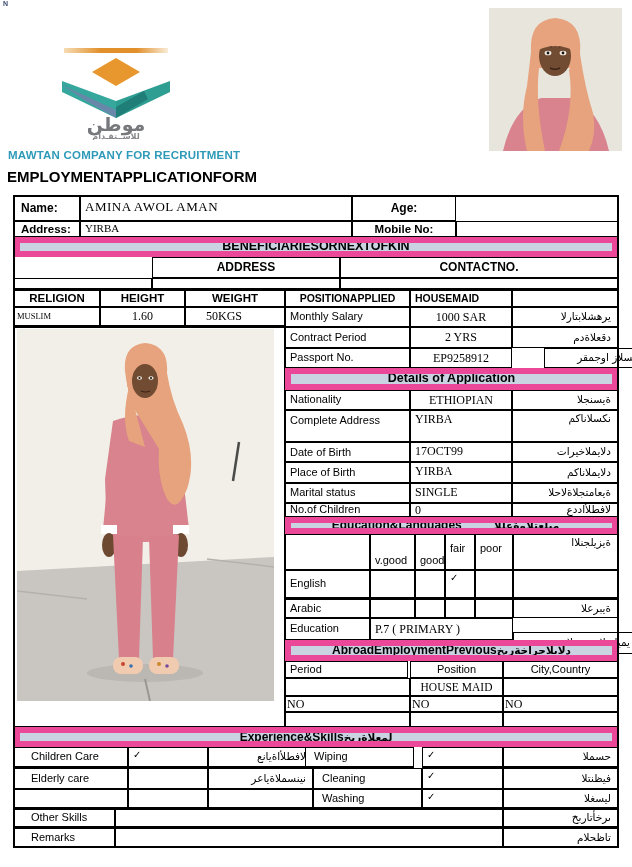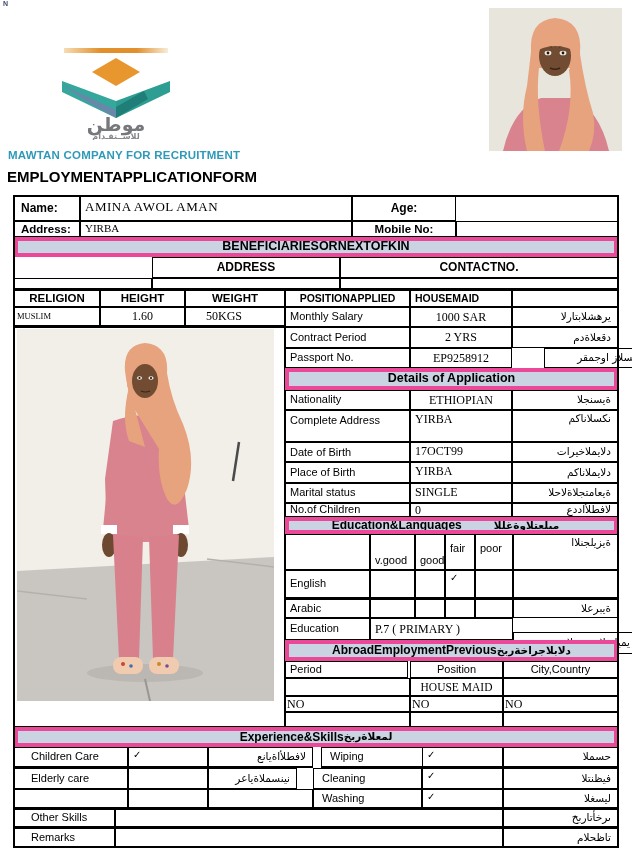--- a/index.html
+++ b/index.html
@@ -3,21 +3,21 @@
 <meta charset="utf-8">
 <style>
   html,body{margin:0;padding:0;background:#fff;}
   .sheet{position:relative;width:632px;height:867px;background:#fff;font-family:"Liberation Sans",sans-serif;color:#000;overflow:hidden;}
   .cell{position:absolute;box-sizing:border-box;border:1px solid #000;background:#fff;display:flex;align-items:center;overflow:hidden;font-size:11px;line-height:1.05;}
   .lbl{font-weight:bold;}
   .ctr{justify-content:center;text-align:center;}
   .val{font-family:"Liberation Serif",serif;font-size:12px;}
   .big{font-size:13px;letter-spacing:.5px;}
   .ar{font-family:"DejaVu Sans",sans-serif;font-size:10.5px;justify-content:flex-end;padding-right:6px;}
-  .hdr{background:#c9d3e1;justify-content:center;text-align:center;font-weight:bold;font-size:12.5px;border:4px solid #ec4899;}
+  .hdr{background:#c9d3e1;justify-content:center;text-align:center;font-weight:bold;font-size:12.5px;border:6px solid #ec4899;}
   .th{font-weight:bold;justify-content:center;text-align:center;border-top:2px solid #000;}
   .bb2{border-bottom:2px solid #000;}
   .top{align-items:flex-start;padding-top:2px;}
   .bot{align-items:flex-end;padding-bottom:2px;}
   .pl4{padding-left:4px;} .pl6{padding-left:6px;} .pl8{padding-left:8px;} .pl16{padding-left:16px;} .pl20{padding-left:20px;}
   .frame{position:absolute;box-sizing:border-box;border:2px solid #000;pointer-events:none;background:transparent;}
   .company{position:absolute;left:8px;top:149px;font-weight:bold;font-size:11.5px;color:#2e9ab8;letter-spacing:.2px;}
   .formtitle{position:absolute;left:7px;top:168px;font-weight:bold;font-size:15.5px;color:#000;transform:scaleX(.97);transform-origin:left;}
   .corner{position:absolute;left:3px;top:0;font-size:7px;font-weight:bold;color:#3c4a6e;}
   .chk{font-size:10px;padding-left:4px;}
@@ -226,27 +226,27 @@
   <div class="cell" style="left:503px;top:712px;width:115px;height:15px;"></div>
 
   <div class="cell hdr" style="left:14px;top:727px;width:604px;height:20px;font-size:12px;">
     <span>Experience&amp;Skills</span>
       <span class="ar" style="padding:0;">لمعلاةربخ</span>
   </div>
 
   <div class="cell pl16 bb2" style="left:14px;top:747px;width:114px;height:21px;">Children Care</div>
   <div class="cell chk bb2" style="left:128px;top:747px;width:80px;height:21px;align-items:flex-start;padding-top:2px;">✓</div>
   <div class="cell ar bb2" style="left:208px;top:747px;width:105px;height:21px;">لافطلأاةيانع</div>
-  <div class="cell pl8 bb2" style="left:321px;top:747px;width:109px;height:21px;">Wiping</div>
+  <div class="cell pl8 bb2" style="left:305px;top:747px;width:109px;height:21px;">Wiping</div>
   <div class="cell chk bb2" style="left:422px;top:747px;width:81px;height:21px;align-items:flex-start;padding-top:2px;">✓</div>
   <div class="cell ar bb2" style="left:503px;top:747px;width:115px;height:21px;">حسملا</div>
 
   <div class="cell pl16" style="left:14px;top:768px;width:114px;height:21px;">Elderly care</div>
   <div class="cell chk" style="left:128px;top:768px;width:80px;height:21px;"></div>
-  <div class="cell ar" style="left:208px;top:768px;width:89px;height:21px;">نينسملاةياعر</div>
+  <div class="cell ar" style="left:208px;top:768px;width:105px;height:21px;">نينسملاةياعر</div>
   <div class="cell pl8" style="left:313px;top:768px;width:109px;height:21px;">Cleaning</div>
   <div class="cell chk" style="left:422px;top:768px;width:81px;height:21px;align-items:flex-start;padding-top:2px;">✓</div>
   <div class="cell ar" style="left:503px;top:768px;width:115px;height:21px;">فيظنتلا</div>
 
   <div class="cell bb2" style="left:14px;top:789px;width:114px;height:20px;"></div>
   <div class="cell bb2" style="left:128px;top:789px;width:80px;height:20px;"></div>
   <div class="cell bb2" style="left:208px;top:789px;width:105px;height:20px;"></div>
   <div class="cell pl8 bb2" style="left:313px;top:789px;width:109px;height:20px;">Washing</div>
   <div class="cell chk bb2" style="left:422px;top:789px;width:81px;height:20px;align-items:flex-start;padding-top:2px;">✓</div>
   <div class="cell ar bb2" style="left:503px;top:789px;width:115px;height:20px;">ليسغلا</div>

